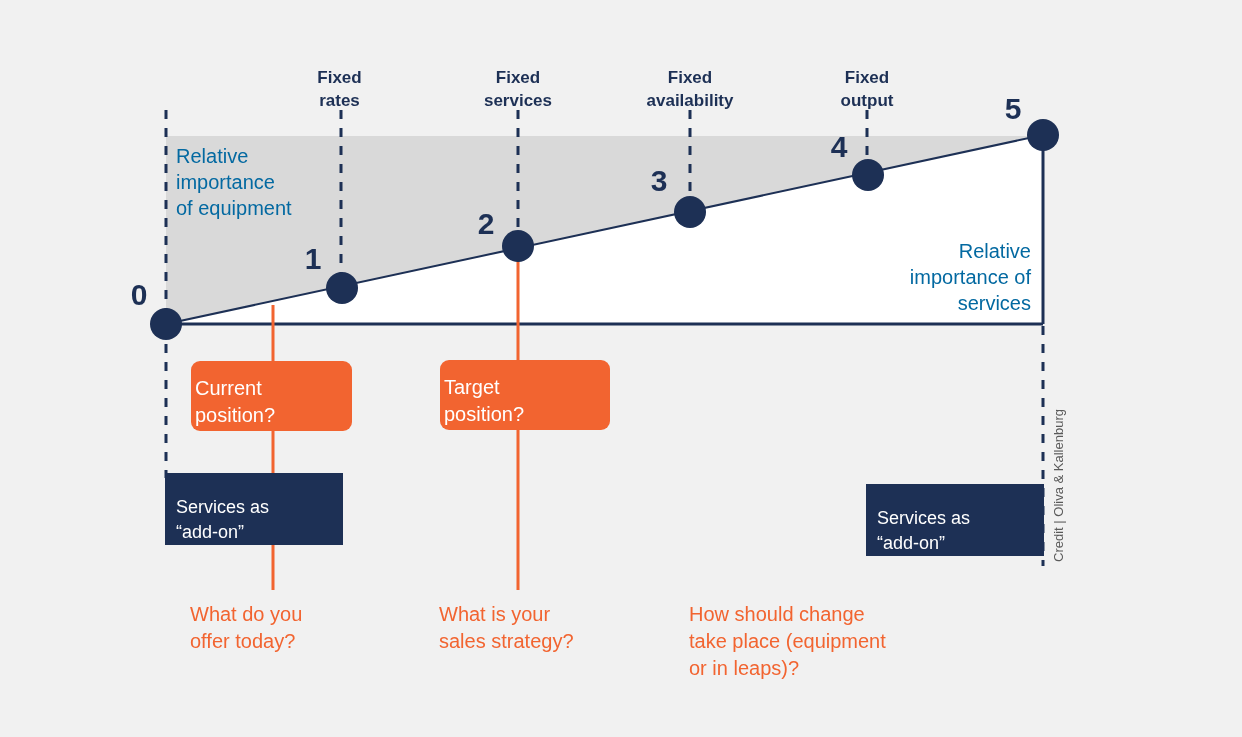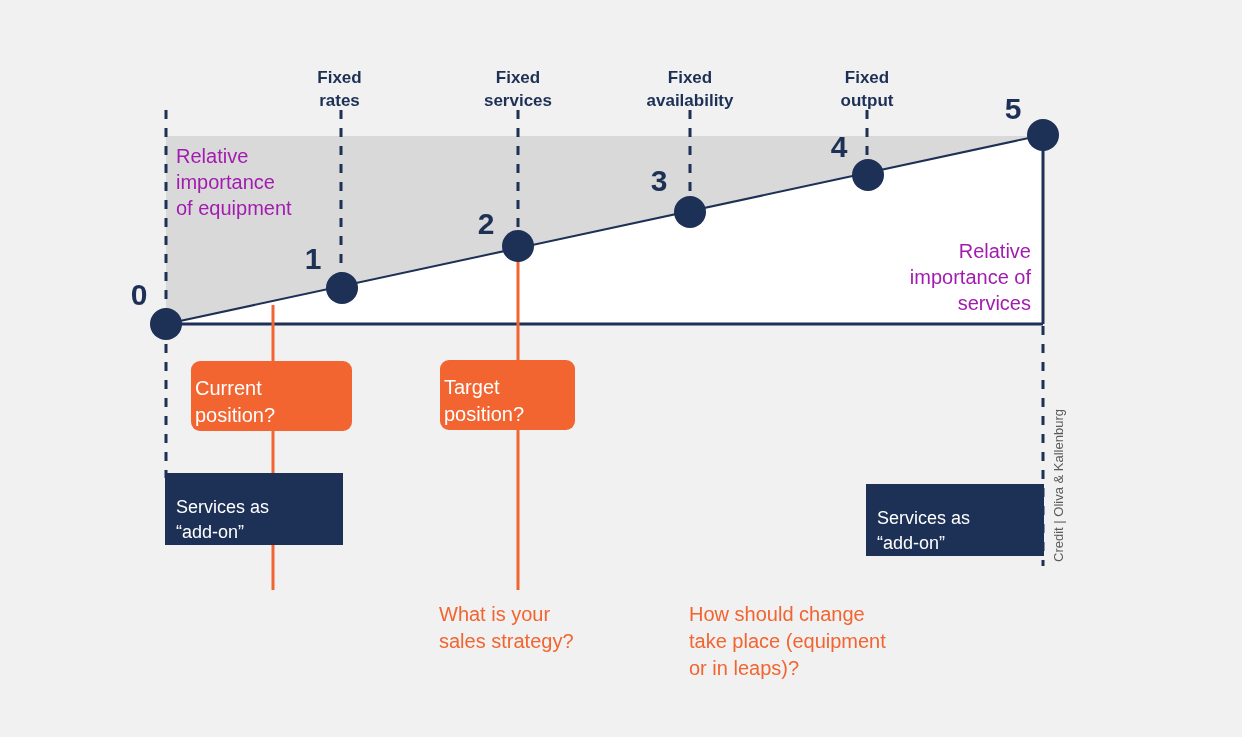--- a/index.html
+++ b/index.html
@@ -25,21 +25,21 @@
     position: absolute;
     left: 0; top: 0;
     width: 1242px;
     height: 737px;
     overflow: visible;
   }
   .abs { position: absolute; }
 
   
   .axis-caption {
-    color: #a21caf;
+    color: #0369a1;
     font-size: 20px;
     line-height: 26px;
     font-weight: 400;
     white-space: pre-line;
   }
   .tick-label {
     color: #1d3055;
     font-size: 17px;
     line-height: 23px;
     font-weight: bold;
@@ -140,28 +140,30 @@
 
   <div class="abs axis-caption" style="left:176px; top:143px; width:240px;">Relative
 importance
 of equipment</div>
   <div class="abs axis-caption" style="left:783px; top:238px; width:248px; text-align:right;">Relative
 importance of
 services</div>
 
   <div class="abs orange-card" style="left:191px; top:361px; width:161px; height:70px;">Current
 position?</div>
-  <div class="abs orange-card" style="left:440px; top:360px; width:135px; height:70px;">Target
+  <div class="abs orange-card" style="left:440px; top:360px; width:170px; height:70px;">Target
 position?</div>
 
   <div class="abs navy-card" style="left:165px; top:473px; width:178px; height:72px;">Services as
 “add-on”</div>
   <div class="abs navy-card" style="left:866px; top:484px; width:178px; height:72px;">Services as
 “add-on”</div>
 
+  <div class="abs question" style="left:190px; top:601px; width:210px;">What do you
+offer today?</div>
   <div class="abs question" style="left:439px; top:601px; width:230px;">What is your
 sales strategy?</div>
   <div class="abs question" style="left:689px; top:601px; width:215px;">How should change
 take place (equipment
 or in leaps)?</div>
 
   <div class="abs credit" style="left:1052px; top:562px;">Credit | Oliva &amp; Kallenburg</div>
 
 </div>
 

